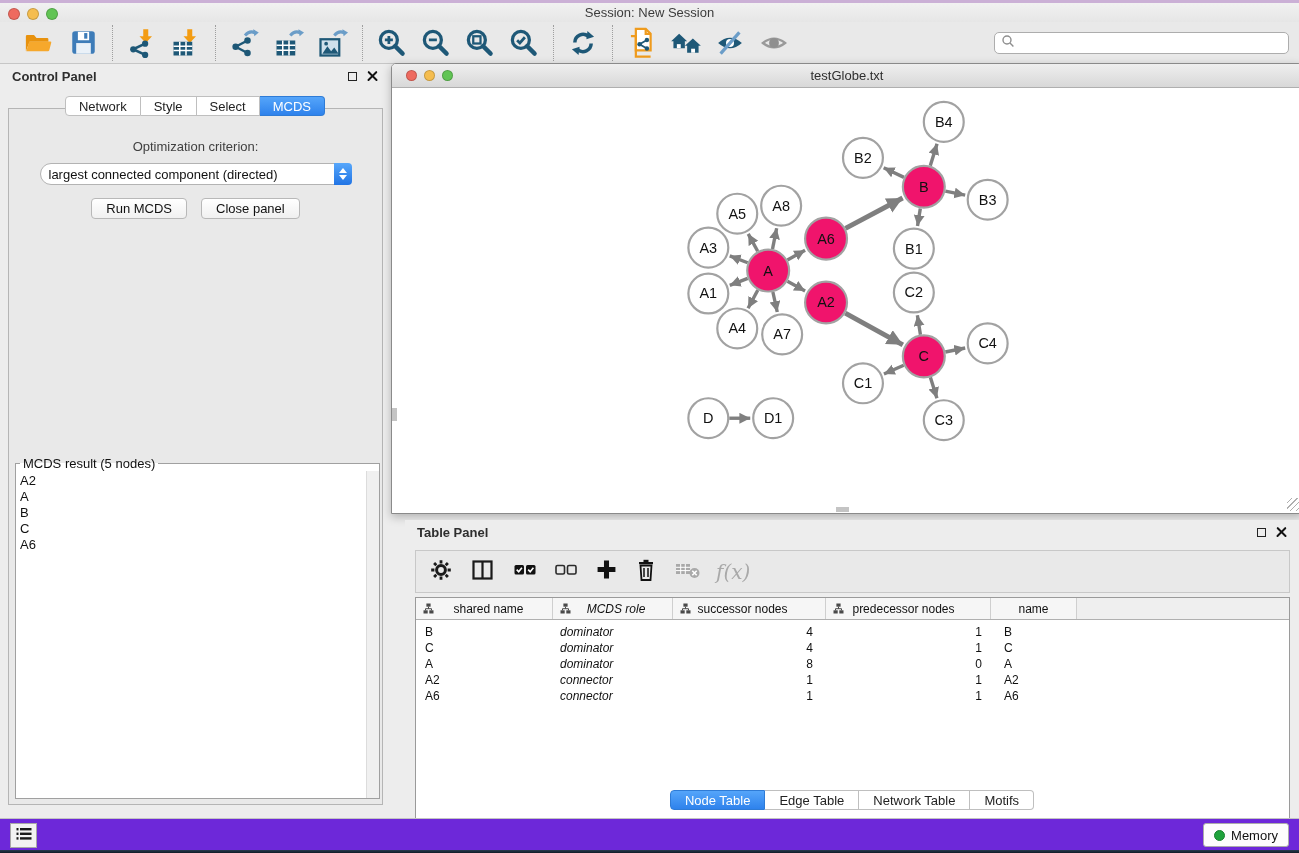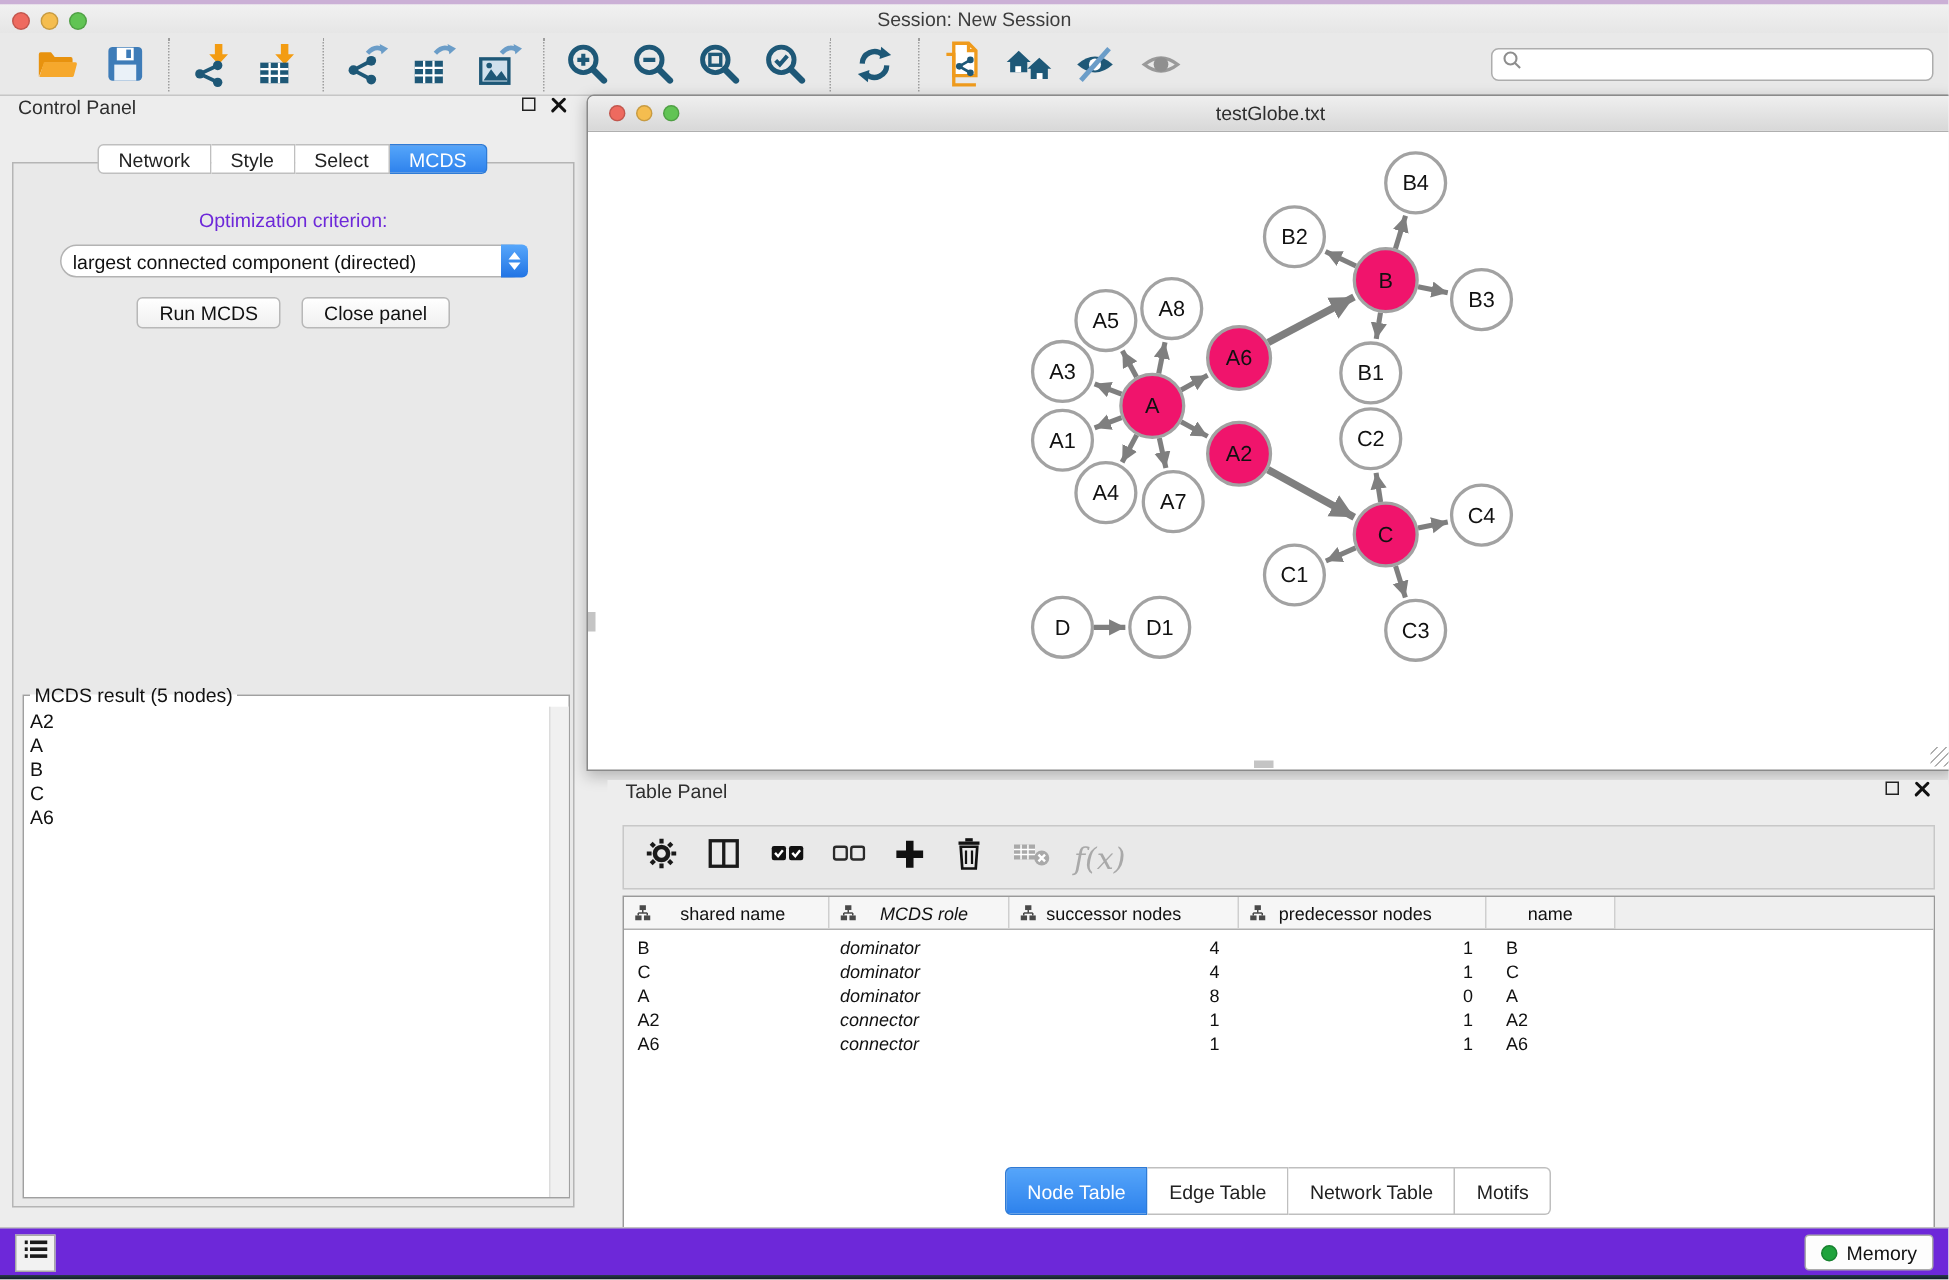--- a/index.html
+++ b/index.html
@@ -23,36 +23,36 @@
   .tb-sep { width:0; height:36px; border-left:1px dotted #9E9E9E; }
   .tb-btn { width:32px; height:32px; display:flex; align-items:center; justify-content:center; cursor:default; }
   .tb-btn svg { display:block; }
   .search-wrap { margin-left:auto; margin-right:10px; display:flex; align-items:center; }
   .search-field { width:295px; height:22px; border:1px solid #ADADAD; border-radius:5px; background:#fff;
                   display:flex; align-items:center; padding-left:6px; }
   .search-field input { border:none; outline:none; flex:1; font-size:12px; background:transparent; }
 
   
   .control-panel { position:absolute; left:0; top:64px; width:390px; height:748px; background:#EDEDED; }
-  .panel-header { height:24px; display:flex; align-items:flex-start; padding:0 12px; }
+  .panel-header { height:24px; display:flex; align-items:center; padding:0 12px;font-weight:bold; }
   .panel-title { font-size:13px; color:#2E2E2E; }
   .panel-header .win-icons { margin-left:auto; display:flex; gap:10px; align-items:center; }
   .float-box { width:9px; height:9px; border:1.5px solid #222; display:inline-block; }
   .close-x { width:11px; height:11px; position:relative; display:inline-block; }
   .close-x::before,.close-x::after{ content:""; position:absolute; left:-1px; top:4.5px; width:13px; height:2.4px; background:#111; border-radius:1px;}
   .close-x::before{ transform:rotate(45deg);} .close-x::after{ transform:rotate(-45deg);}
 
   .cp-tabs { position:absolute; top:32px; left:0; right:0; display:flex; justify-content:center; z-index:3; }
   .tab-seg { font-size:13px; padding:2px 13px; background:#fff; border:1px solid #BFBFBF; border-left:none; color:#222; height:20px; display:flex; align-items:center; }
   .tab-seg:first-child { border-left:1px solid #BFBFBF; border-radius:4px 0 0 4px; }
   .tab-seg:last-child { border-radius:0 4px 4px 0; }
   .tab-seg.selected { background:linear-gradient(#55A5FA,#2E82EC); border-color:#2E7BD6; color:#fff; }
 
   .cp-content { position:absolute; top:44px; left:8px; right:7px; bottom:7px; background:#E9E9E9; border:1px solid #B5B5B5; }
-  .opt-label { margin-top:30px; text-align:center; font-size:13px; color:#6d28d9; }
+  .opt-label { margin-top:30px; text-align:center; font-size:13px; color:#404040; }
   .dropdown { margin:9px auto 0; width:312px; height:22px; background:#fff; border:1px solid #B3B3B3; border-radius:11px;
               display:flex; align-items:center; position:relative; }
   .dropdown .dd-text { flex:1; font-size:13px; color:#111; padding-left:8px; white-space:nowrap; overflow:hidden; }
   .dd-stepper { width:18px; height:22px; margin:-1px -1px -1px 0; border-radius:0 4px 4px 0;
                 background:linear-gradient(#57A7FB,#2174E4); display:flex; flex-direction:column; align-items:center; justify-content:center; gap:2px; }
   .dd-up { width:0; height:0; border-left:4px solid transparent; border-right:4px solid transparent; border-bottom:5px solid #fff; }
   .dd-down { width:0; height:0; border-left:4px solid transparent; border-right:4px solid transparent; border-top:5px solid #fff; }
   .cp-buttons { margin-top:13px; display:flex; justify-content:center; gap:14px; }
   .mac-btn { height:21px; padding:0 14px; font-size:13px; color:#111; background:linear-gradient(#FFFFFF,#F0F0F0);
              border:1px solid #B8B8B8; border-radius:4px; display:flex; align-items:center; }
@@ -91,21 +91,21 @@
              border-right:1px solid #CFCFCF; }
   .th-cell .col-icon { position:absolute; left:7px; top:5px; }
   .th-filler { flex:1; background:#EFEFEF; }
   .tp-row { display:flex; height:16px; align-items:center; font-size:12px; color:#111; }
   .td { white-space:nowrap; overflow:hidden; }
   .c1{width:137px; padding-left:9px;} .c2{width:120px; padding-left:7px;font-style:italic;}
   .c3{width:153px; text-align:right; padding-right:13px;} .c4{width:165px; text-align:right; padding-right:9px;}
   .c5{width:86px; padding-left:13px;}
 
   .tp-tabs { position:absolute; bottom:5px; left:0; right:0; display:flex; justify-content:center; }
-  .tp-tabs .tab-seg { padding:1px 14px; height:32px; }
+  .tp-tabs .tab-seg { padding:1px 14px; height:20px; }
 
   
   .statusbar { position:absolute; left:0; right:0; top:818px; height:32px; background:#6d28d9; border-top:1px solid #C3C3C3; }
   .list-btn { position:absolute; left:10px; top:4px; width:27px; height:25px; background:#F2F2F2; border:1px solid #A8A8A8;
               display:flex; align-items:center; justify-content:center; }
   .memory-btn { position:absolute; right:10px; top:4px; height:24px; background:#FDFDFD; border:1px solid #ABABAB; border-radius:3px;
                 display:flex; align-items:center; gap:6px; padding:0 10px; font-size:13px; color:#111; }
   .mem-dot { width:11px; height:11px; border-radius:50%; background:#1FA33C; border:1px solid #188230; }
   .desktop-bottom { position:absolute; left:0; right:0; bottom:0; height:3px; background:linear-gradient(#2A3B50,#101B26); }
 </style>

